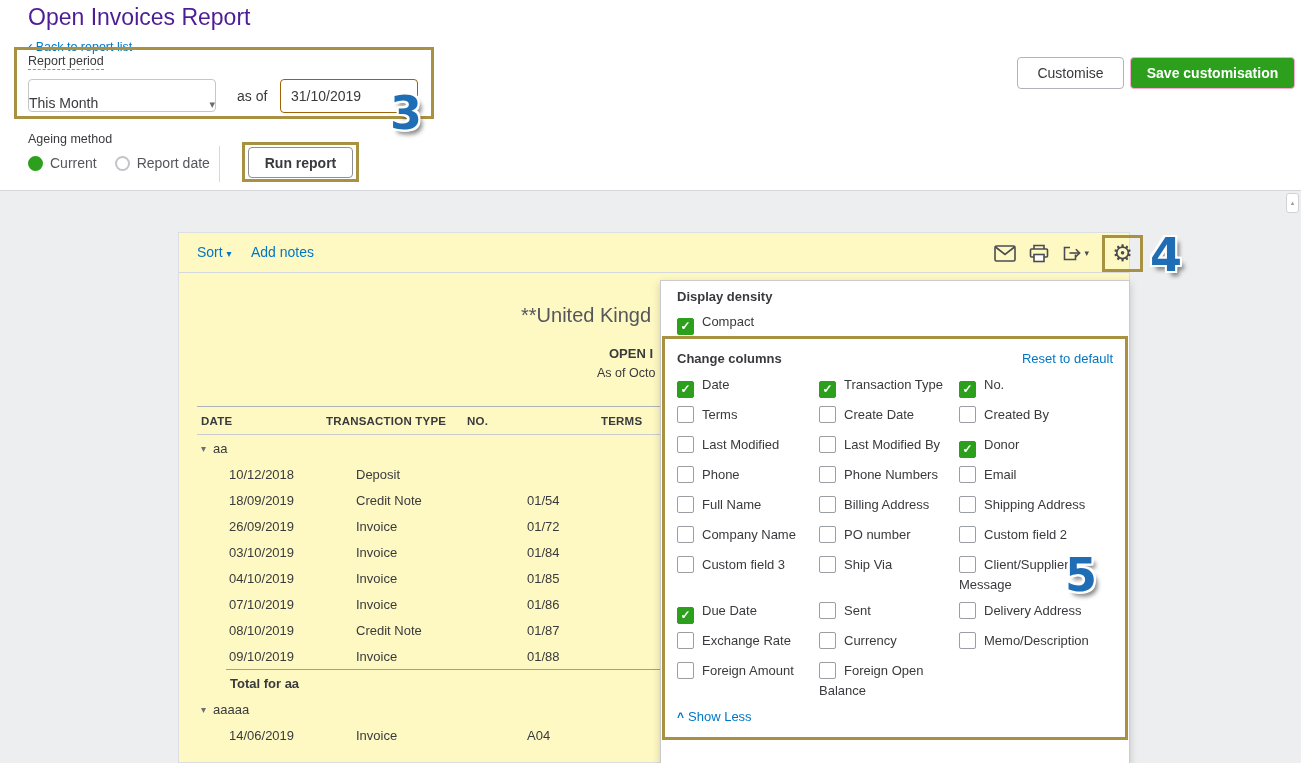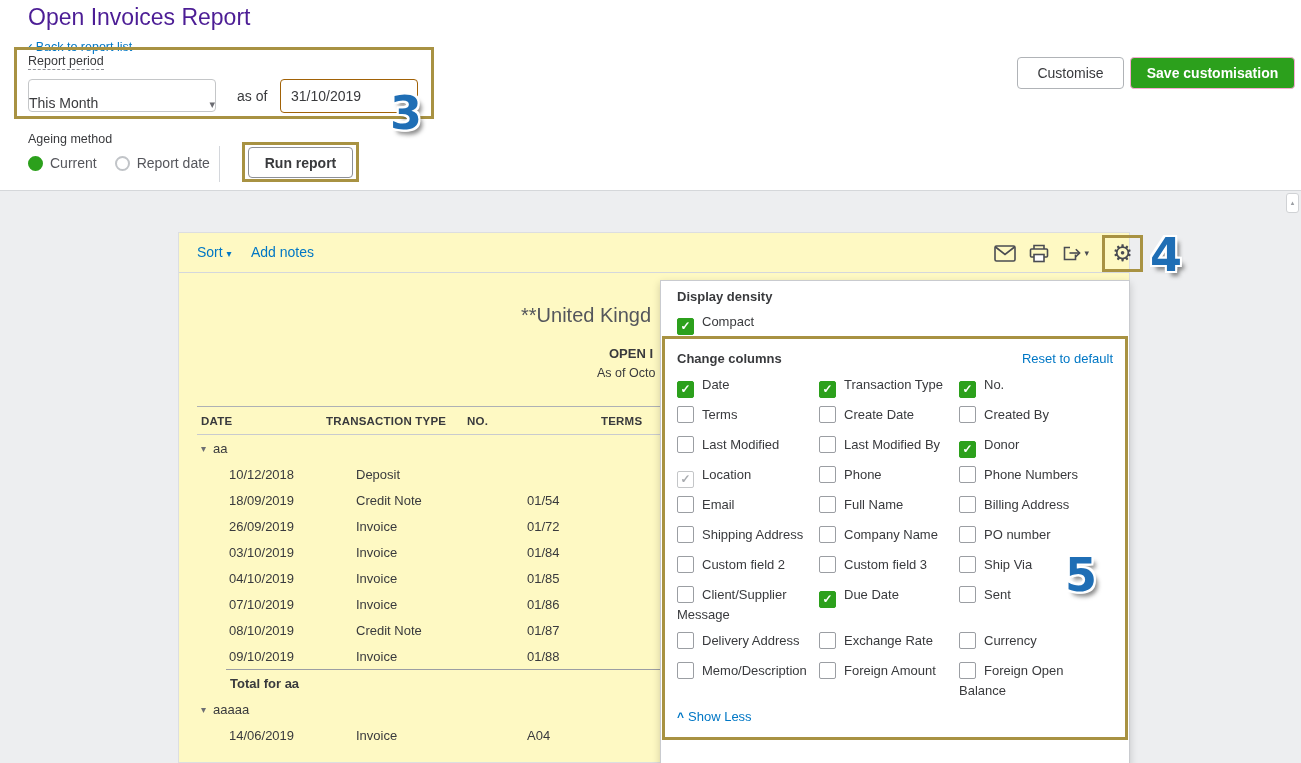--- a/index.html
+++ b/index.html
@@ -282,21 +282,20 @@
   <div class="cb-grid">
       <label class="cb-cell"><span class="cb on">✓</span><span class="cb-t">Date</span></label>
       <label class="cb-cell"><span class="cb on">✓</span><span class="cb-t">Transaction Type</span></label>
       <label class="cb-cell"><span class="cb on">✓</span><span class="cb-t">No.</span></label>
       <label class="cb-cell"><span class="cb"></span><span class="cb-t">Terms</span></label>
       <label class="cb-cell"><span class="cb"></span><span class="cb-t">Create Date</span></label>
       <label class="cb-cell"><span class="cb"></span><span class="cb-t">Created By</span></label>
       <label class="cb-cell"><span class="cb"></span><span class="cb-t">Last Modified</span></label>
       <label class="cb-cell"><span class="cb"></span><span class="cb-t">Last Modified By</span></label>
       <label class="cb-cell"><span class="cb on">✓</span><span class="cb-t">Donor</span></label>
-      <label class="cb-cell"><span class="cb on dis">✓</span><span class="cb-t">Location</span></label>
       <label class="cb-cell"><span class="cb"></span><span class="cb-t">Phone</span></label>
       <label class="cb-cell"><span class="cb"></span><span class="cb-t">Phone Numbers</span></label>
       <label class="cb-cell"><span class="cb"></span><span class="cb-t">Email</span></label>
       <label class="cb-cell"><span class="cb"></span><span class="cb-t">Full Name</span></label>
       <label class="cb-cell"><span class="cb"></span><span class="cb-t">Billing Address</span></label>
       <label class="cb-cell"><span class="cb"></span><span class="cb-t">Shipping Address</span></label>
       <label class="cb-cell"><span class="cb"></span><span class="cb-t">Company Name</span></label>
       <label class="cb-cell"><span class="cb"></span><span class="cb-t">PO number</span></label>
       <label class="cb-cell"><span class="cb"></span><span class="cb-t">Custom field 2</span></label>
       <label class="cb-cell"><span class="cb"></span><span class="cb-t">Custom field 3</span></label>

